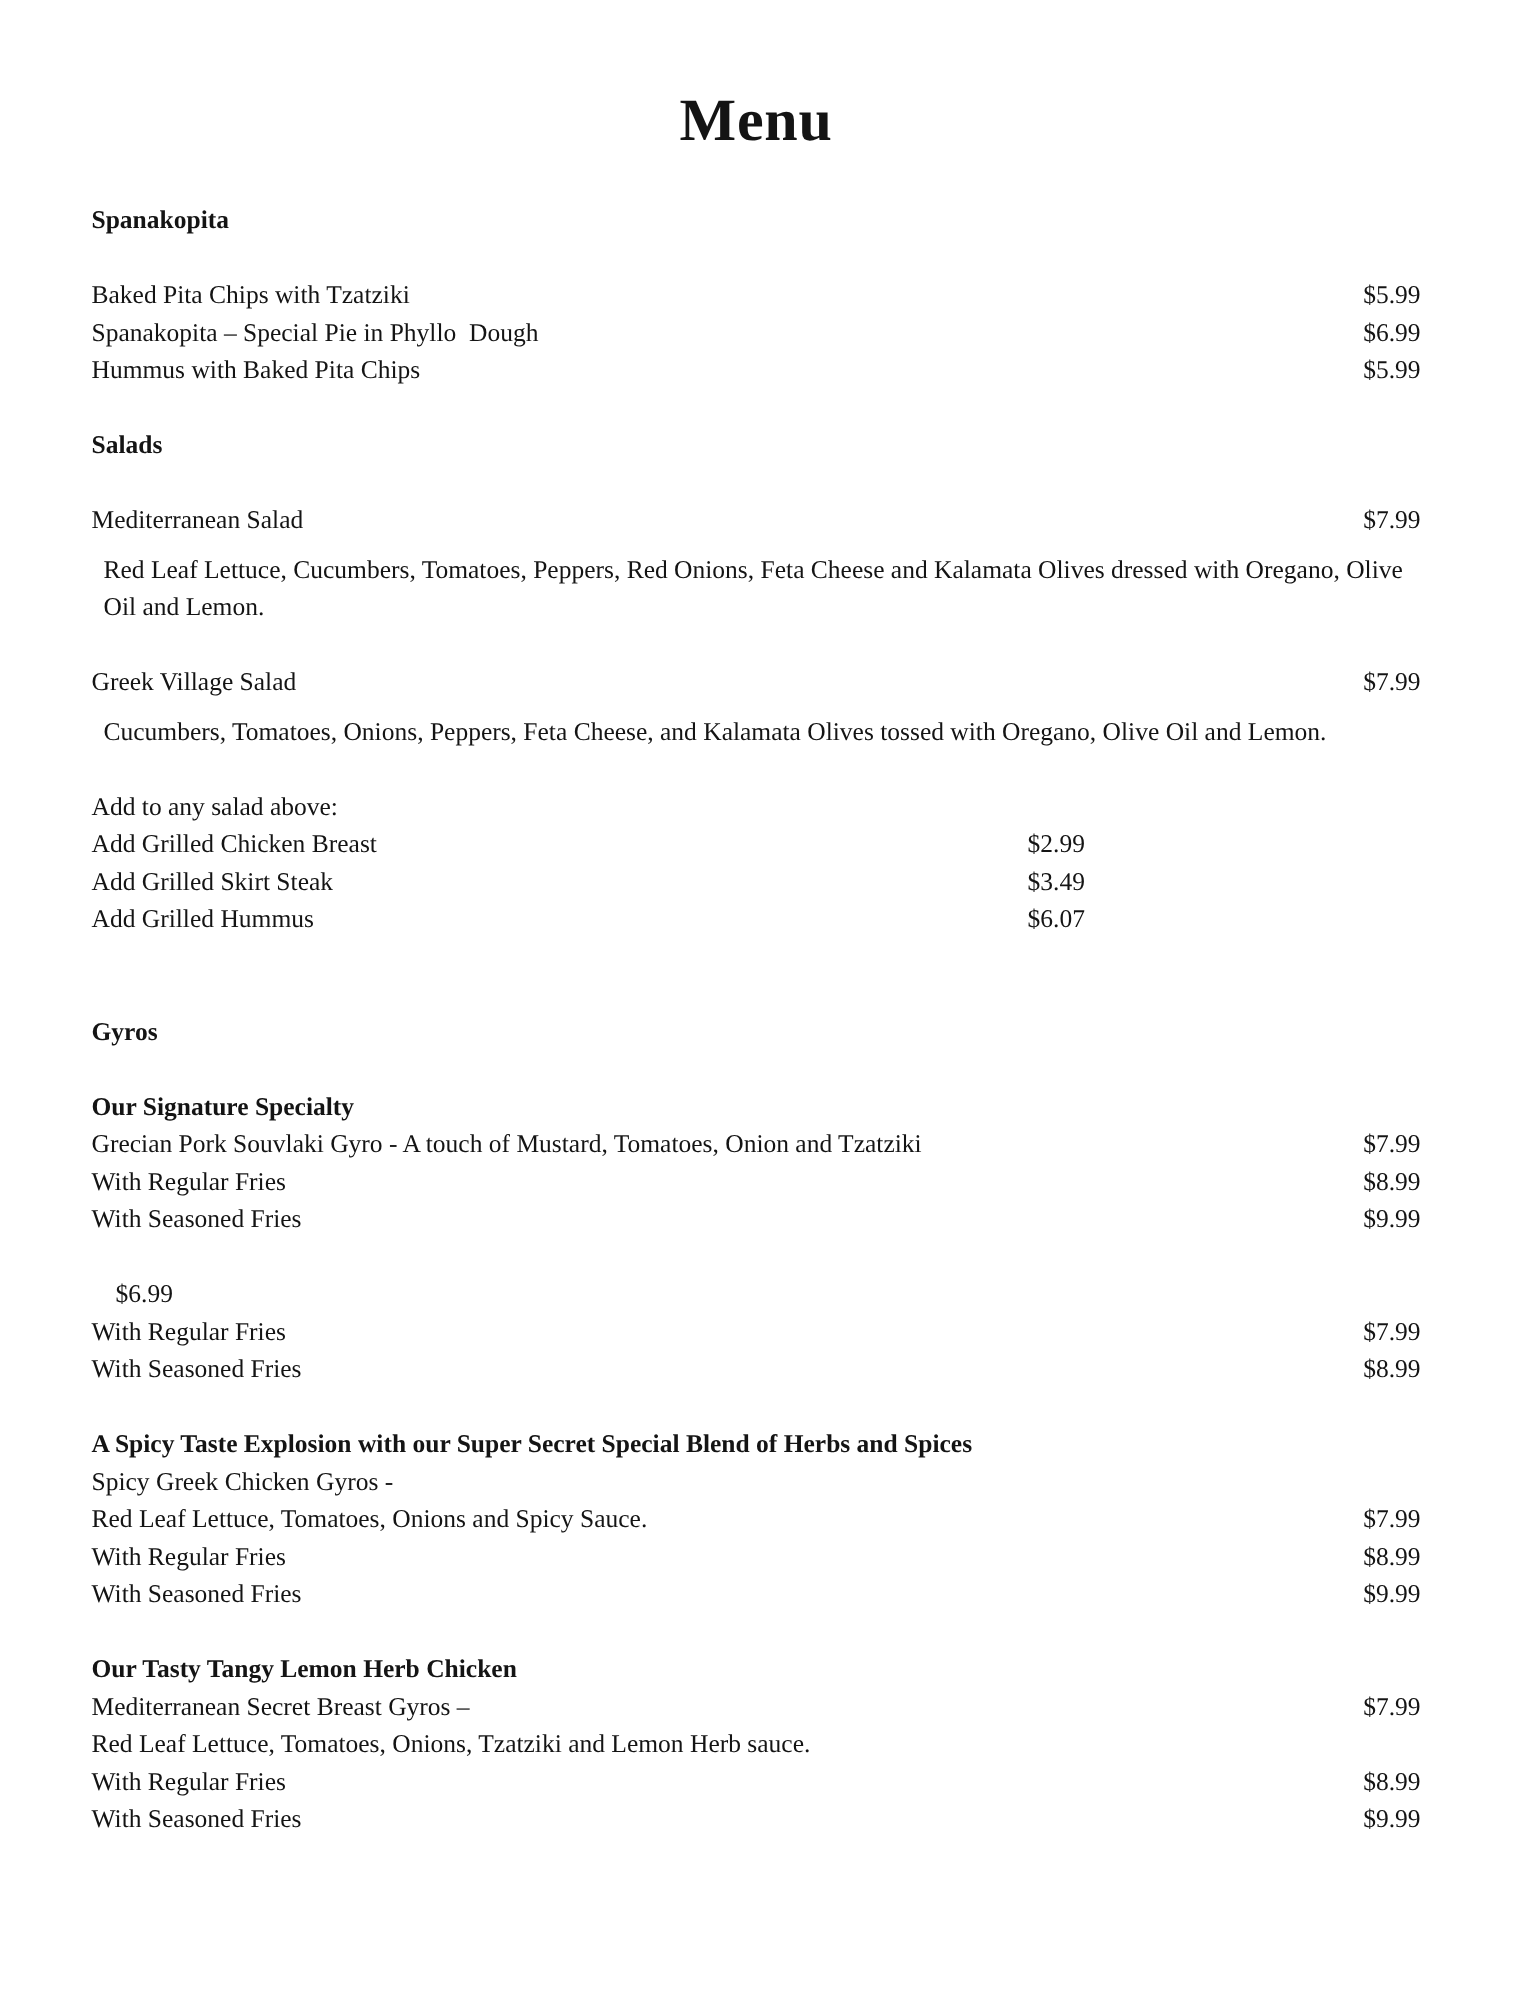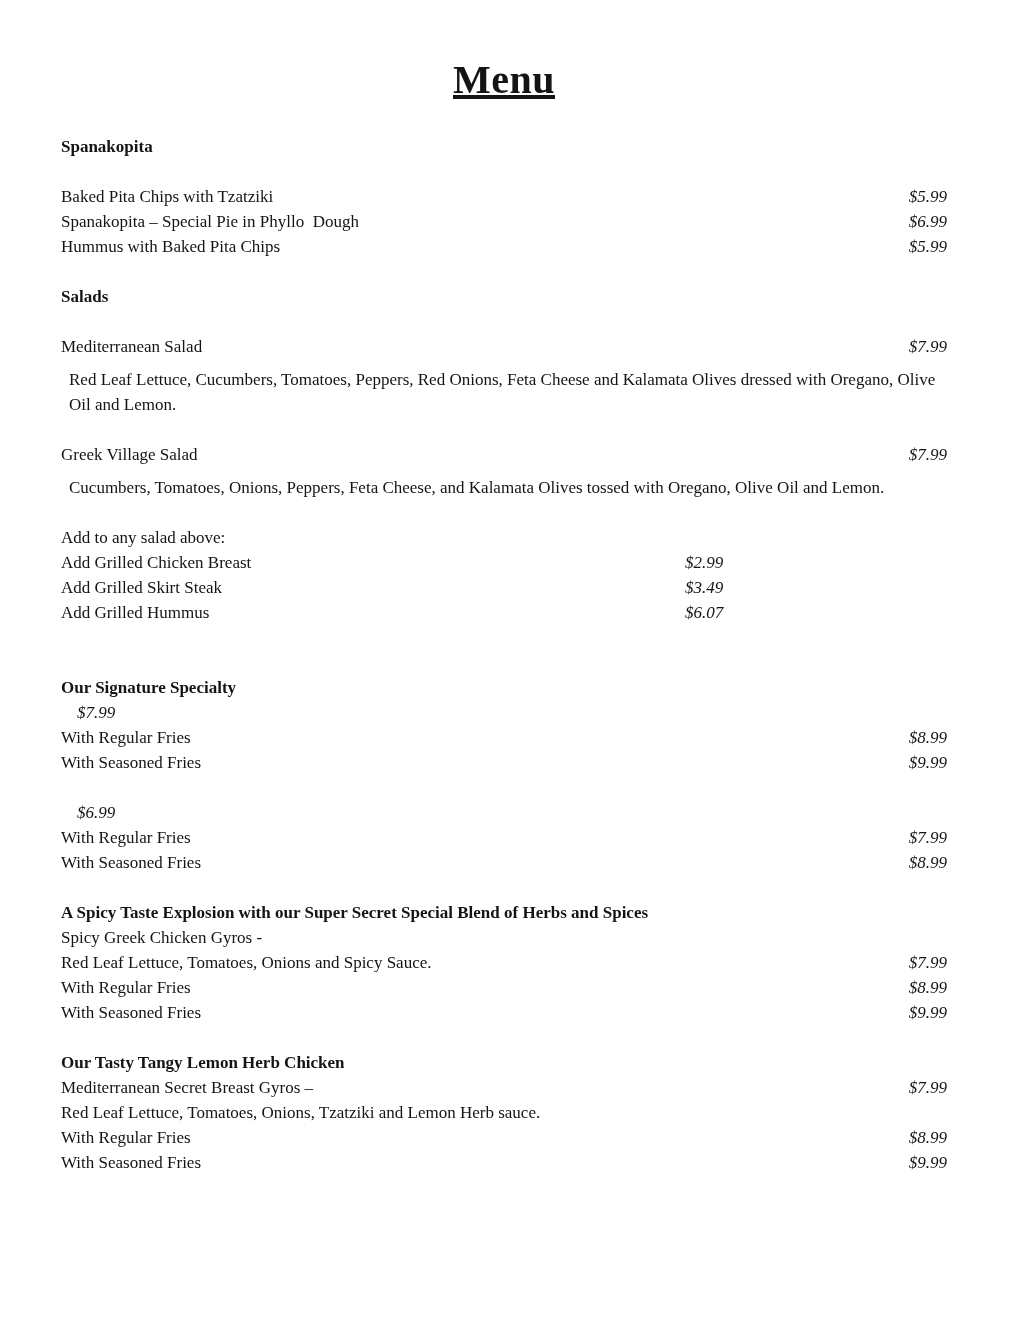--- a/index.html
+++ b/index.html
@@ -7,27 +7,27 @@
     width: 1024px; height: 1326px;
     box-sizing: border-box;
     padding: 56px 77px 40px 61px;
     font-family: "Liberation Serif", "DejaVu Serif", serif;
     font-size: 17px; line-height: 25px;
     color: #141414;
     overflow: hidden;
   }
   .title {
     font-size: 40px; line-height: 48px; font-weight: bold;
-    text-align: center; margin: 0 0 30px 0; letter-spacing: 0.5px; text-decoration: underline;
+    text-align: center; margin: 0 0 30px 0; letter-spacing: 0.5px;
   }
   .h { font-size: 17px; line-height: 25px; font-weight: bold; margin: 0 0 25px 0; }
   .tagline { font-weight: bold; }
   .row { display: flex; justify-content: space-between; align-items: baseline; }
   .nm { white-space: pre-wrap; }
-  .pr { margin-left: 16px; white-space: nowrap; font-style: italic; }
+  .pr { margin-left: 16px; white-space: nowrap; }
   .addon-row { position: relative; }
   .addon-row .pr { position: absolute; left: 624px; margin: 0; }
   .desc { margin: 8px; }
   .gap1 { margin-top: 25px; }
   .gap2 { margin-top: 50px; }
 </style>
 </head>
 <body>
 
 <main>
@@ -82,24 +82,26 @@
         <span class="pr">$3.49</span>
       </div>
       <div class="addon-row">
         <span class="nm">Add Grilled Hummus</span>
         <span class="pr">$6.07</span>
       </div>
     </div>
   </section>
 
   <section class="gap2">
+    <h2 class="h">Gyros</h2>
 
     <div>
       <div class="tagline">Our Signature Specialty</div>
       <div class="row">
+        <span class="nm">Grecian Pork Souvlaki Gyro - A touch of Mustard, Tomatoes, Onion and Tzatziki</span>
         <span class="pr">$7.99</span>
       </div>
       <div class="row">
         <span class="nm">With Regular Fries</span>
         <span class="pr">$8.99</span>
       </div>
       <div class="row">
         <span class="nm">With Seasoned Fries</span>
         <span class="pr">$9.99</span>
       </div>

